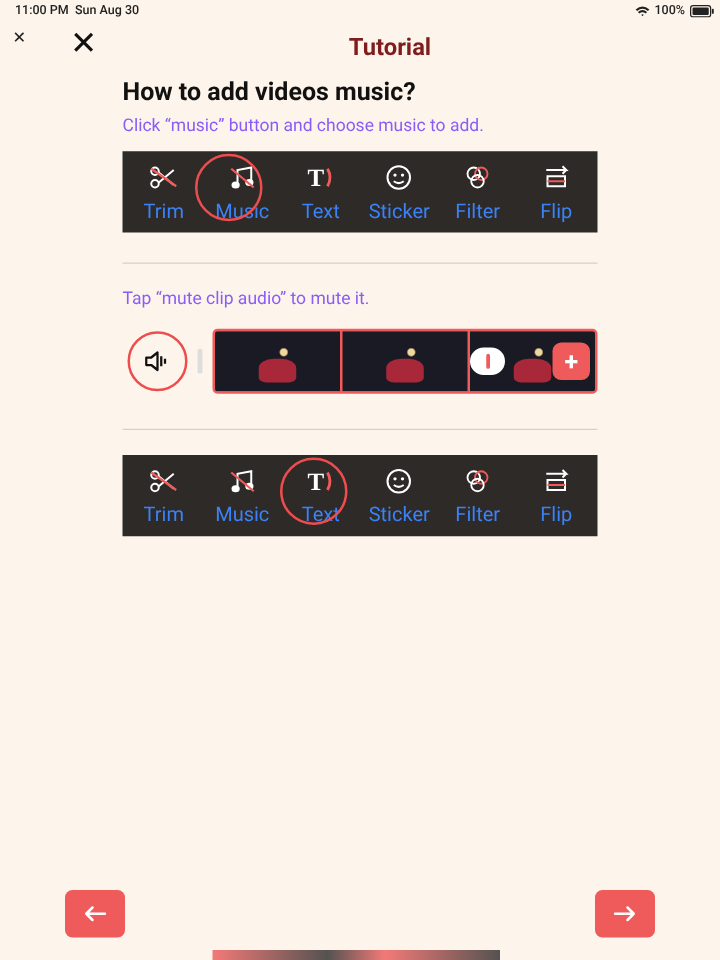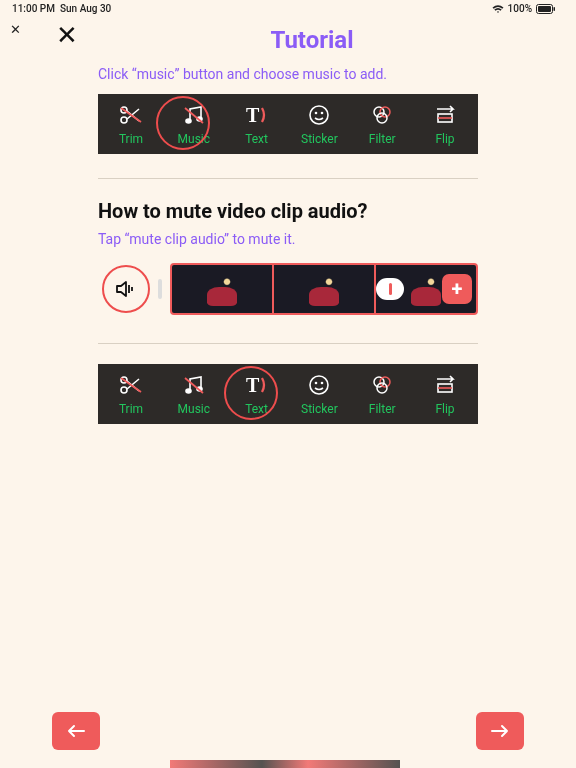--- a/index.html
+++ b/index.html
@@ -7,21 +7,21 @@
     width: 576px;
     height: 768px;
     background: #fdf5eb;
     font-family: -apple-system, BlinkMacSystemFont, "Segoe UI", Roboto, sans-serif;
     overflow: hidden;
     position: relative;
   }
   .statusbar {
     display: flex;
     justify-content: space-between;
-    padding: 3px 20px 2px 12px;
+    padding: 3px 4px 2px 12px;
     font-size: 10px;
     color: #222;
     font-weight: 500;
   }
   .statusbar .right { display: flex; gap: 4px; align-items: center; }
   .minibtn {
     position: absolute;
     top: 22px; left: 10px;
     font-size: 13px; font-weight: 300;
     color: #222;
@@ -37,23 +37,23 @@
   .close {
     position: absolute;
     left: 56px; top: 6px;
     font-size: 26px;
     font-weight: 300;
     color: #111;
     cursor: pointer;
     line-height: 1;
   }
   .title {
-    font-size: 24px;
+    font-size: 19px;
     font-weight: 700;
-    color: #8b5cf6;
+    color: #7f1d1d;
     margin-left: 48px;
   }
   .content { padding: 0 98px; }
   .section { margin-bottom: 24px; }
   .section h2 {
     font-size: 20px;
     font-weight: 700;
     color: #111;
     margin-bottom: 8px;
   }
@@ -75,21 +75,21 @@
     flex-direction: column;
     align-items: center;
     color: #eee;
     gap: 4px;
     width: 54px;
   }
   .tool .iconbox {
     width: 28px; height: 26px;
     display: flex; align-items: center; justify-content: center;
   }
-  .tool .lbl { font-size: 12px; color: #22c55e; }
+  .tool .lbl { font-size: 16px; color: #3b82f6; }
   .circle-highlight {
     position: absolute;
     width: 54px; height: 54px;
     border: 2px solid #ee4d4d;
     border-radius: 50%;
     pointer-events: none;
   }
   .divider {
     height: 1px; background: #d9d0c3;
     margin: 16px 0 20px 0;
@@ -209,20 +209,21 @@
 <div class="minibtn">✕</div>
 
 <div class="header">
   <div class="close">✕</div>
   <div class="title">Tutorial</div>
 </div>
 
 <div class="content">
 
   <div class="section">
+    <h2>How to add videos music?</h2>
     <p>Click “music” button and choose music to add.</p>
     <div class="toolbar">
       <div class="circle-highlight" style="left:58px; top:2px;"></div>
       <div class="tool">
         <div class="iconbox">
           <svg width="24" height="22" viewBox="0 0 24 22">
               <g stroke="#fff" stroke-width="1.6" fill="none">
                 <circle cx="5" cy="6" r="3"></circle>
                 <circle cx="5" cy="16" r="3"></circle>
                 <path d="M8 7 L20 17 M8 15 L20 5"></path>
@@ -284,21 +285,20 @@
             </svg>
         </div>
         <div class="lbl">Flip</div>
       </div>
     </div>
   </div>
 
   <div class="divider"></div>
 
   <div class="section">
-    <h2>How to mute video clip audio?</h2>
     <p>Tap “mute clip audio” to mute it.</p>
     <div class="audiostrip">
       <div class="mutebtn">
         <span>
           <svg width="24" height="22" viewBox="0 0 24 22">
               <path d="M3 8 L7 8 L12 4 L12 18 L7 14 L3 14 Z" fill="none" stroke="#111" stroke-width="1.8" stroke-linejoin="round"></path>
               <line x1="15" y1="7" x2="15" y2="15" stroke="#111" stroke-width="1.8"></line>
               <line x1="18" y1="9" x2="18" y2="13" stroke="#111" stroke-width="1.8"></line>
             </svg>
         </span>

